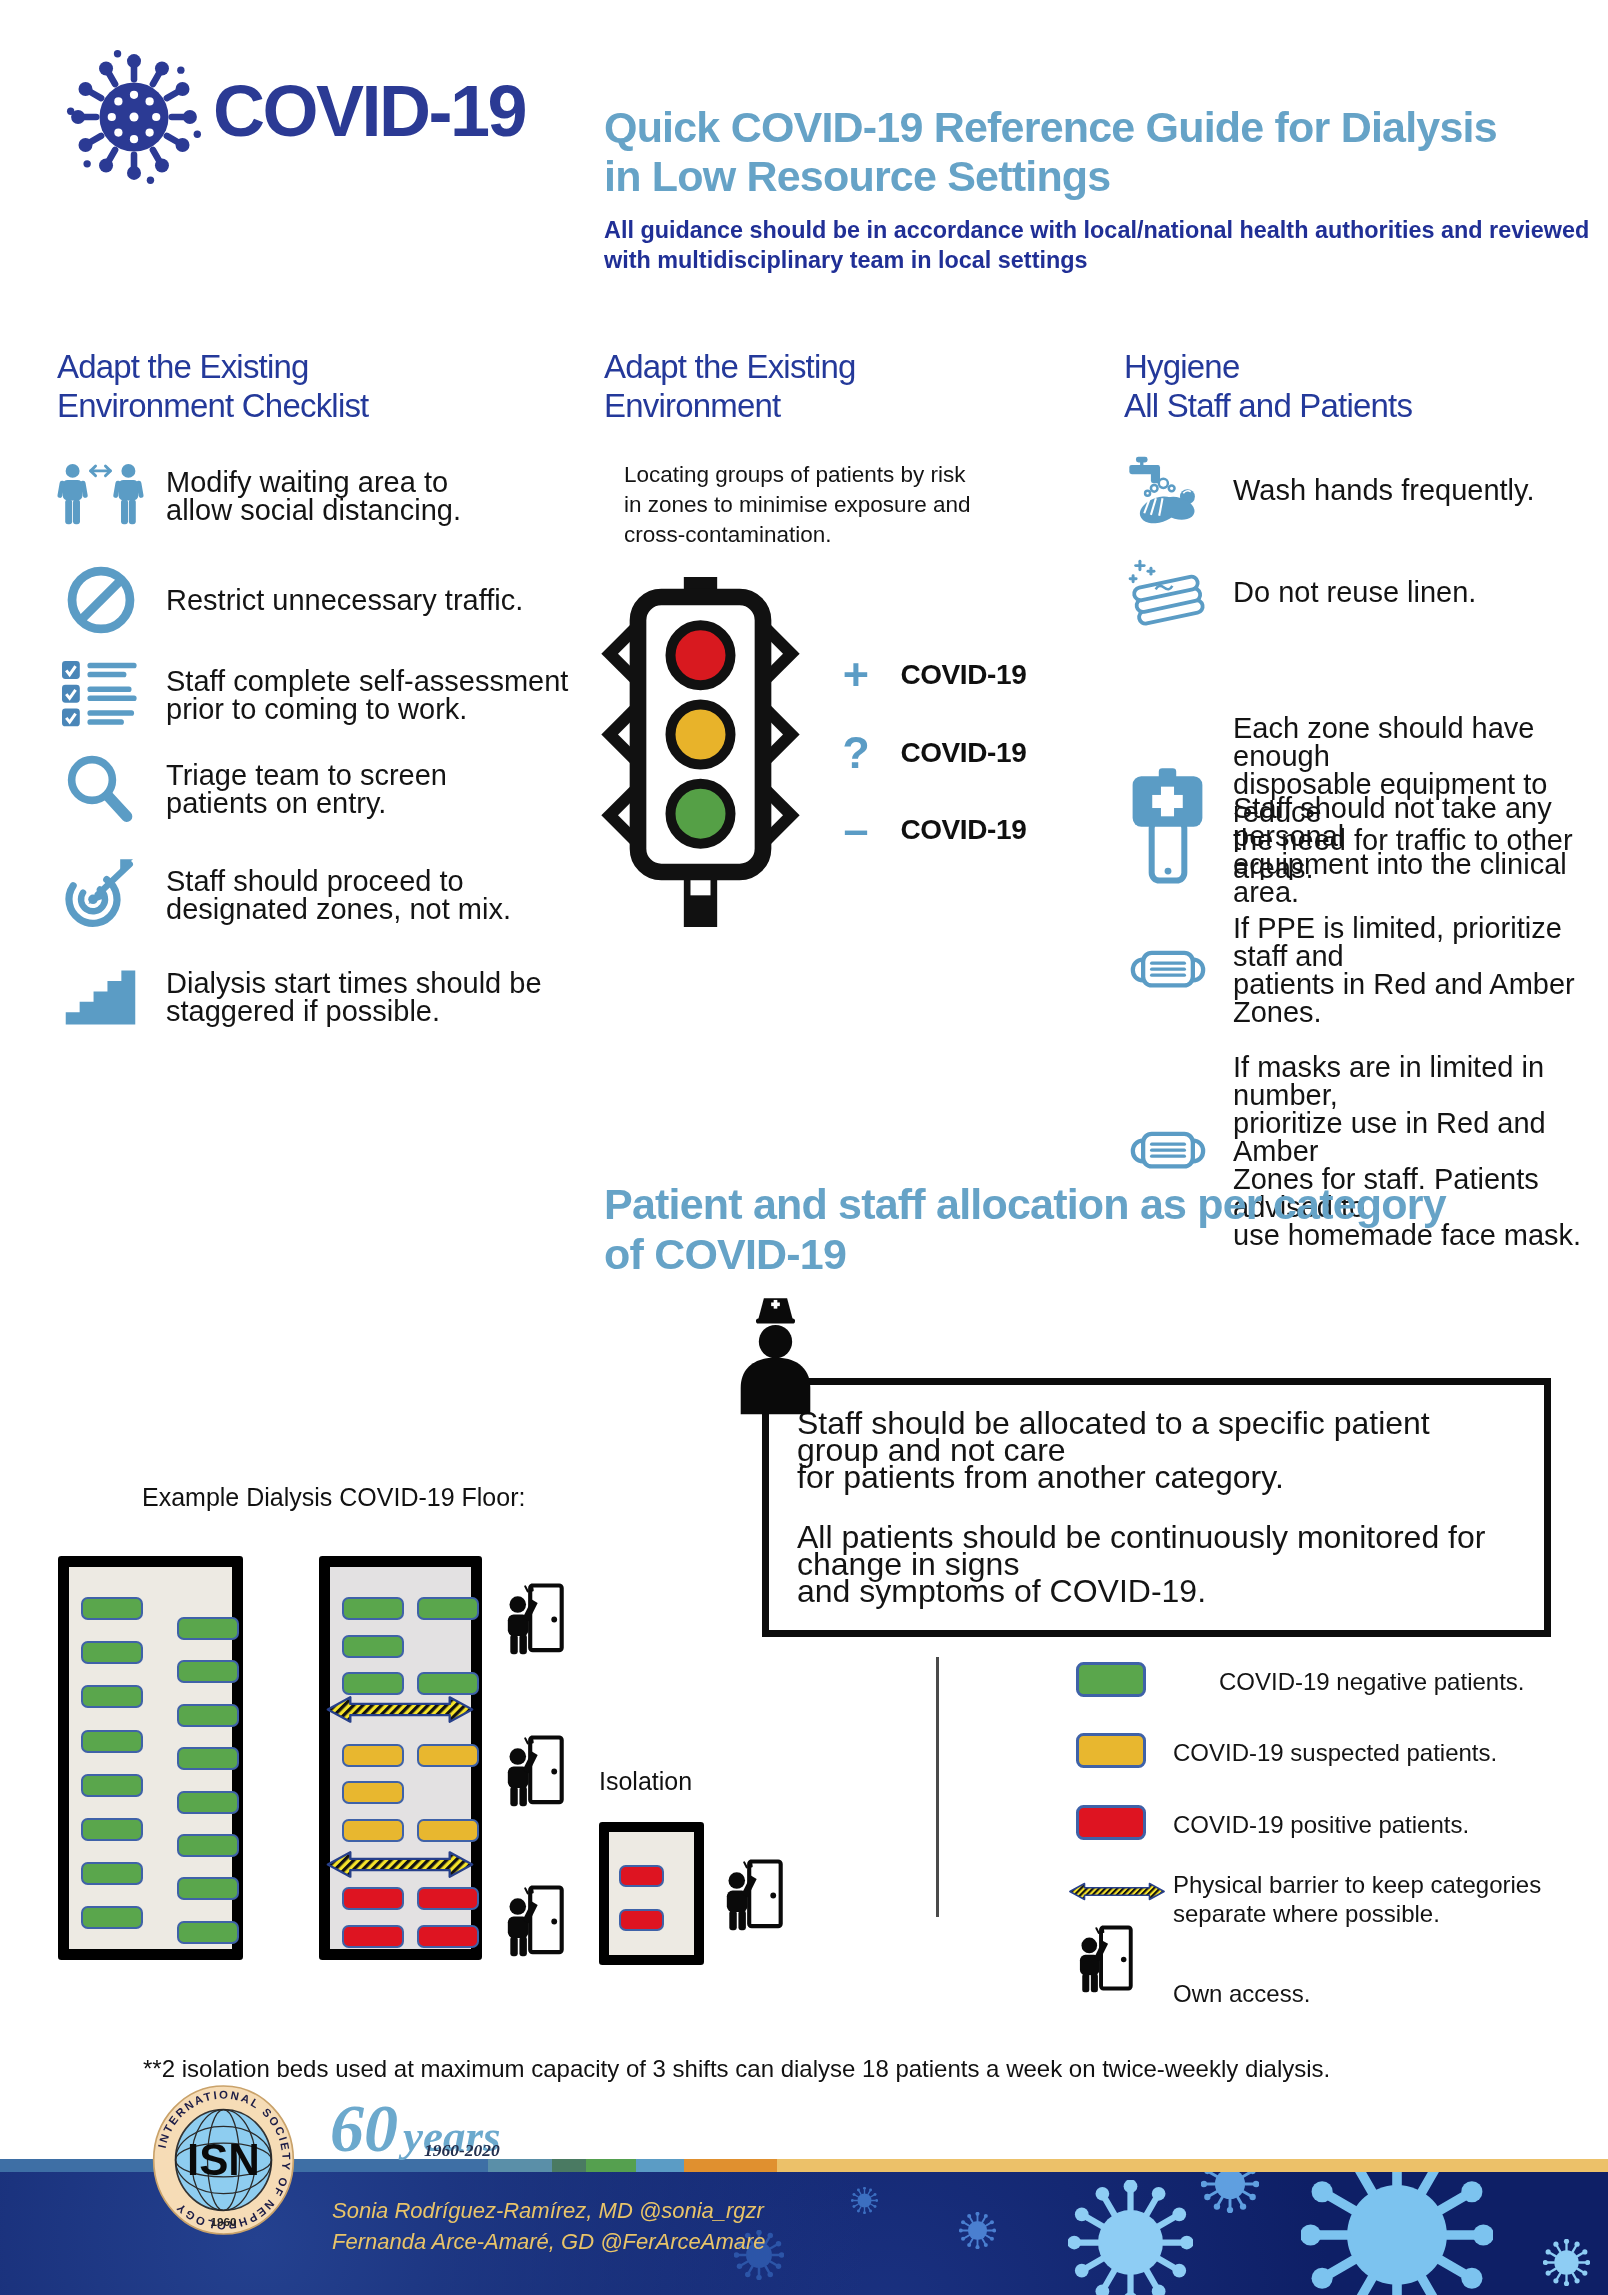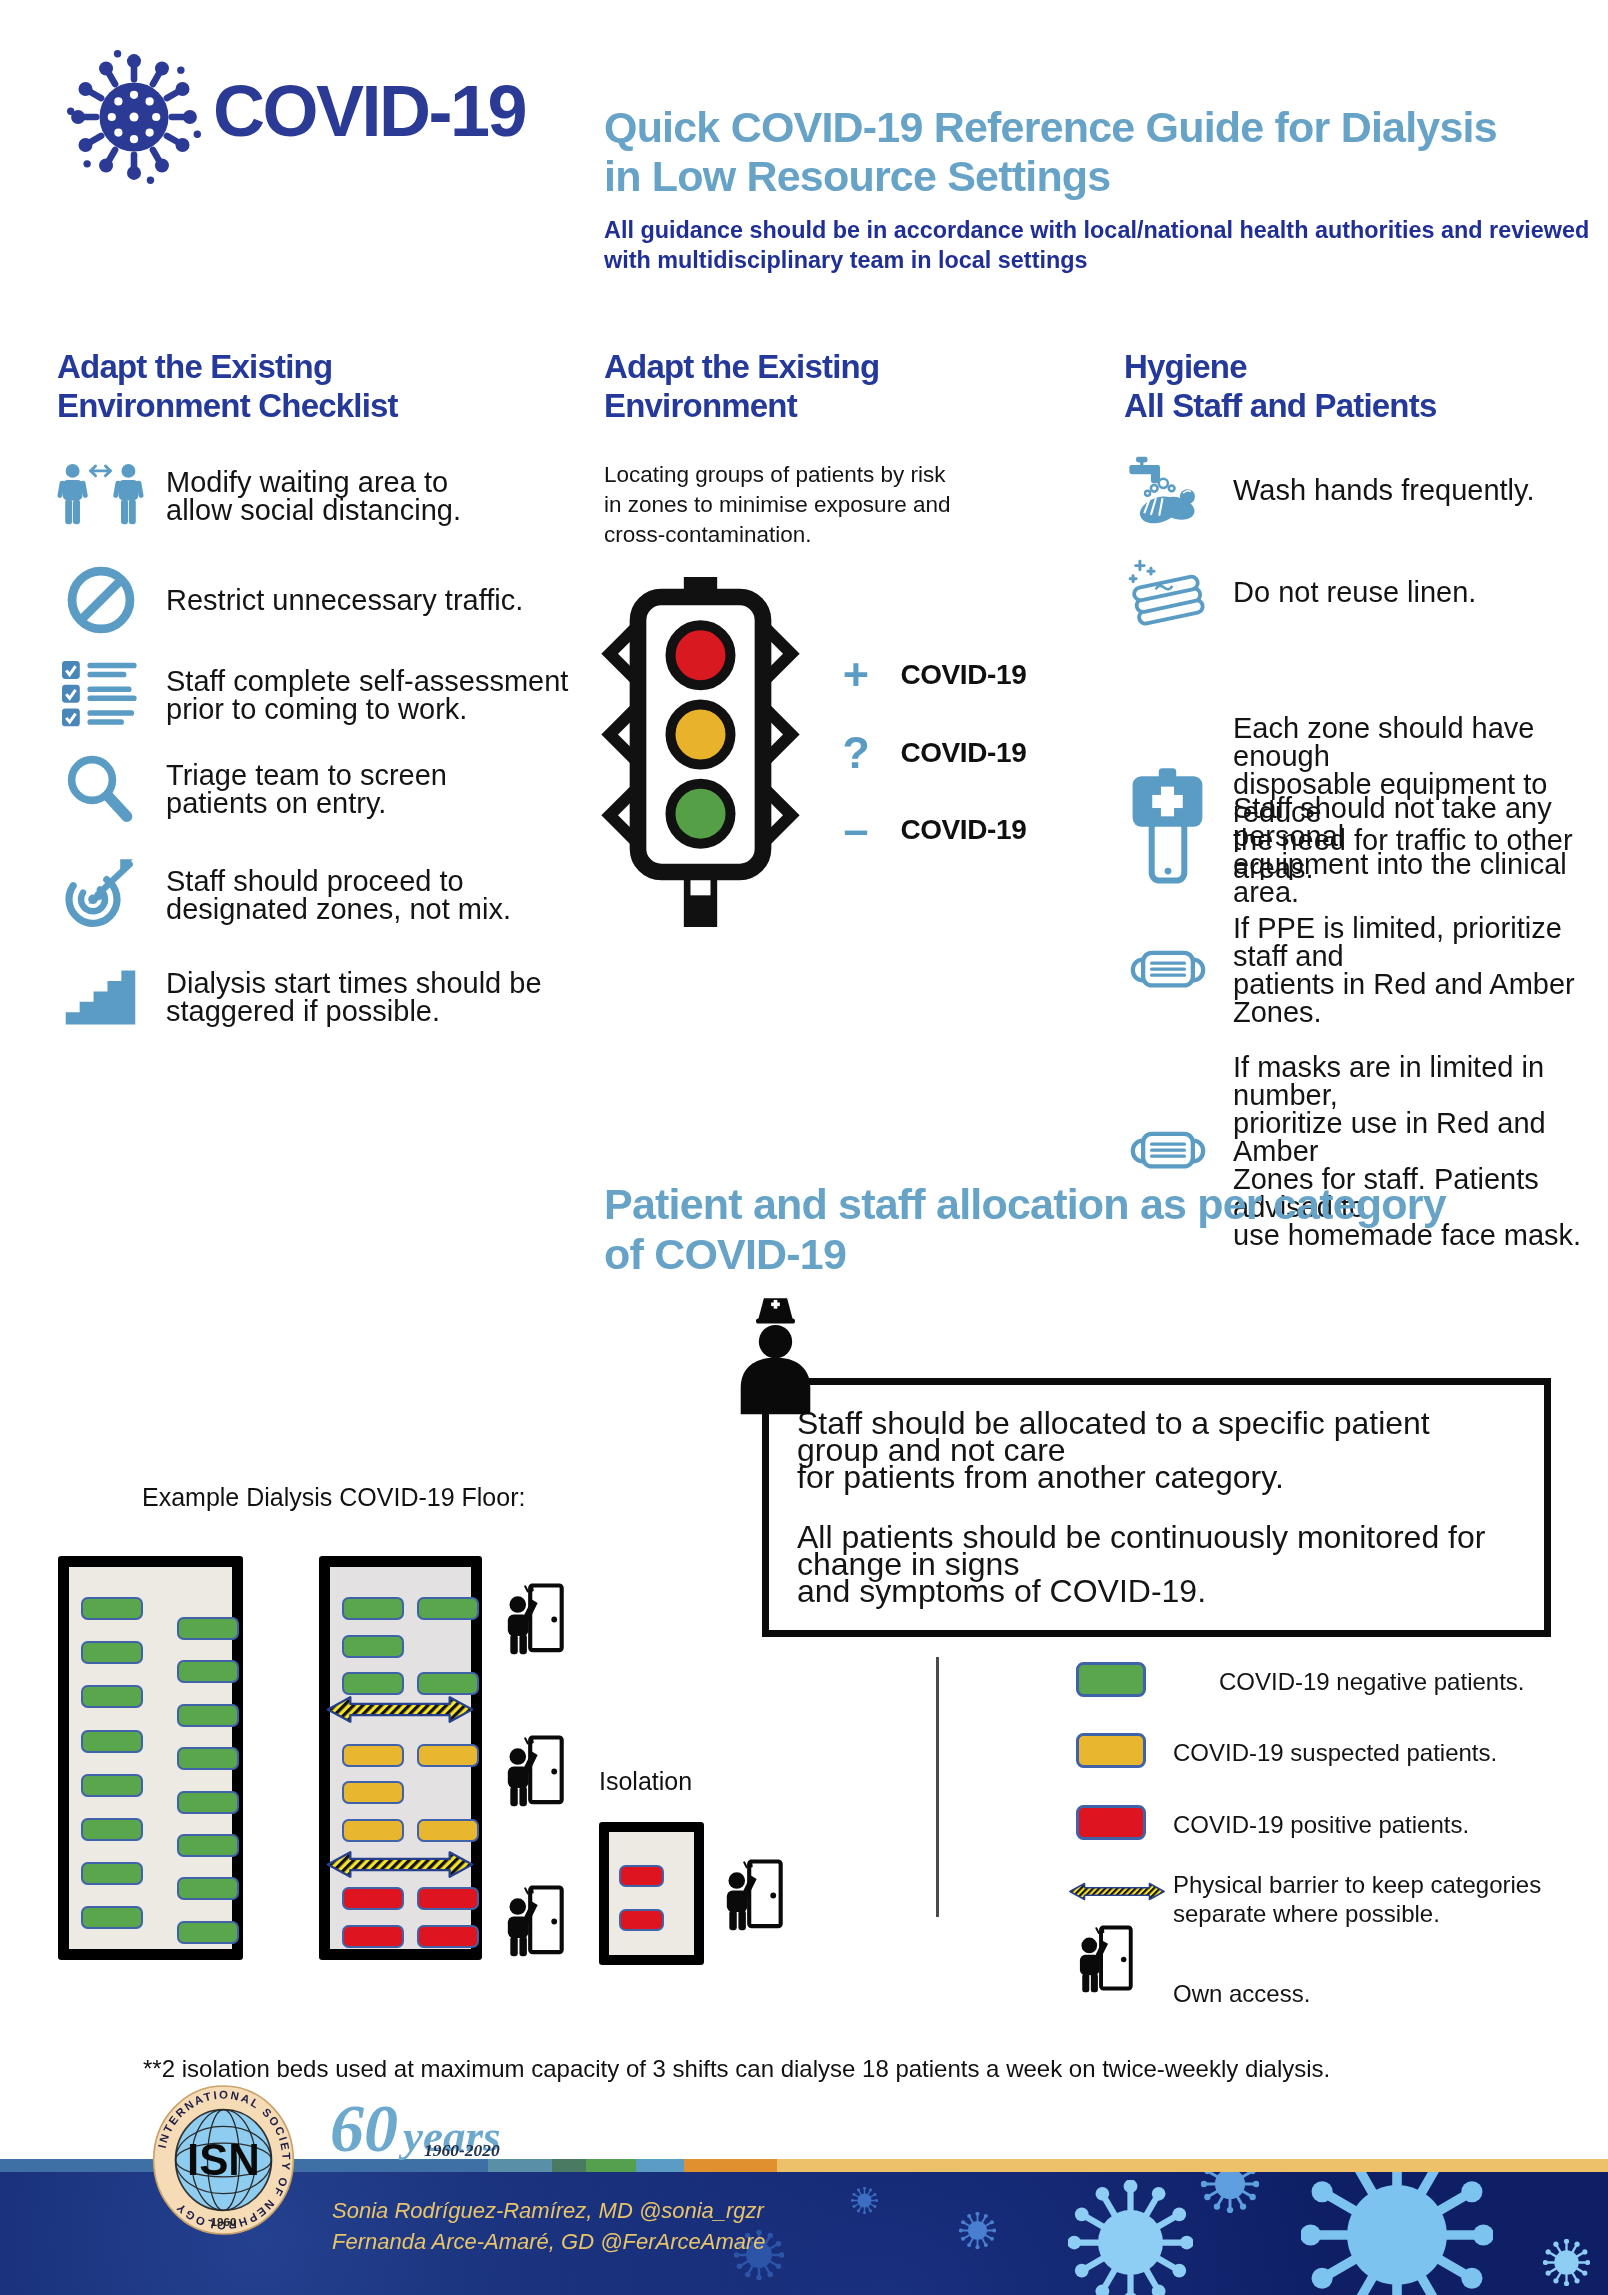--- a/index.html
+++ b/index.html
@@ -7,25 +7,25 @@
         font-family:"Liberation Sans",sans-serif;color:#151515;}
   .abs{position:absolute;}
   .pre{white-space:pre-line;}
 
   
   .logo-text{font-size:72px;font-weight:bold;color:#2b3a94;letter-spacing:-2.5px;}
   .title{font-size:43px;line-height:49px;font-weight:bold;color:#66a3c7;letter-spacing:-0.8px;}
   .subtitle{font-size:23.4px;line-height:30px;font-weight:bold;color:#202f96;}
 
   
-  .col-heading{font-size:33px;line-height:39px;font-weight:bold;color:#24399a;letter-spacing:-0.8px;}
+  .col-heading{font-size:33px;line-height:39px;font-weight:normal;color:#24399a;letter-spacing:-0.8px;}
   .item{position:absolute;display:flex;align-items:center;gap:22px;}
   .ic{width:87px;flex-shrink:0;display:flex;justify-content:center;align-items:center;}
   .item-text{font-size:29px;line-height:28px;color:#141414;}
-  .para{font-size:22.5px;line-height:30px;color:#141414;}
+  .para{font-size:22.5px;line-height:30px;color:#141414;margin-left:20px;}
   .traffic-row{position:absolute;display:flex;align-items:center;gap:18.4px;}
   .t-sym{font-size:45px;font-weight:bold;color:#5b9cc5;width:52px;text-align:center;}
   .t-lab{font-size:28px;font-weight:bold;color:#101010;letter-spacing:-0.4px;}
 
   
   .alloc-heading{font-size:43px;line-height:50px;font-weight:bold;color:#66a3c7;letter-spacing:-0.8px;}
   .alloc-box{position:absolute;left:762px;top:1378px;width:789px;border:7.5px solid #0c0c0c;
              background:#fff;padding:25px 28px;box-sizing:border-box;z-index:1;}
   .alloc-box p{margin:0;font-size:32px;line-height:27px;color:#141414;}
   .alloc-box p+p{margin-top:33px;}

